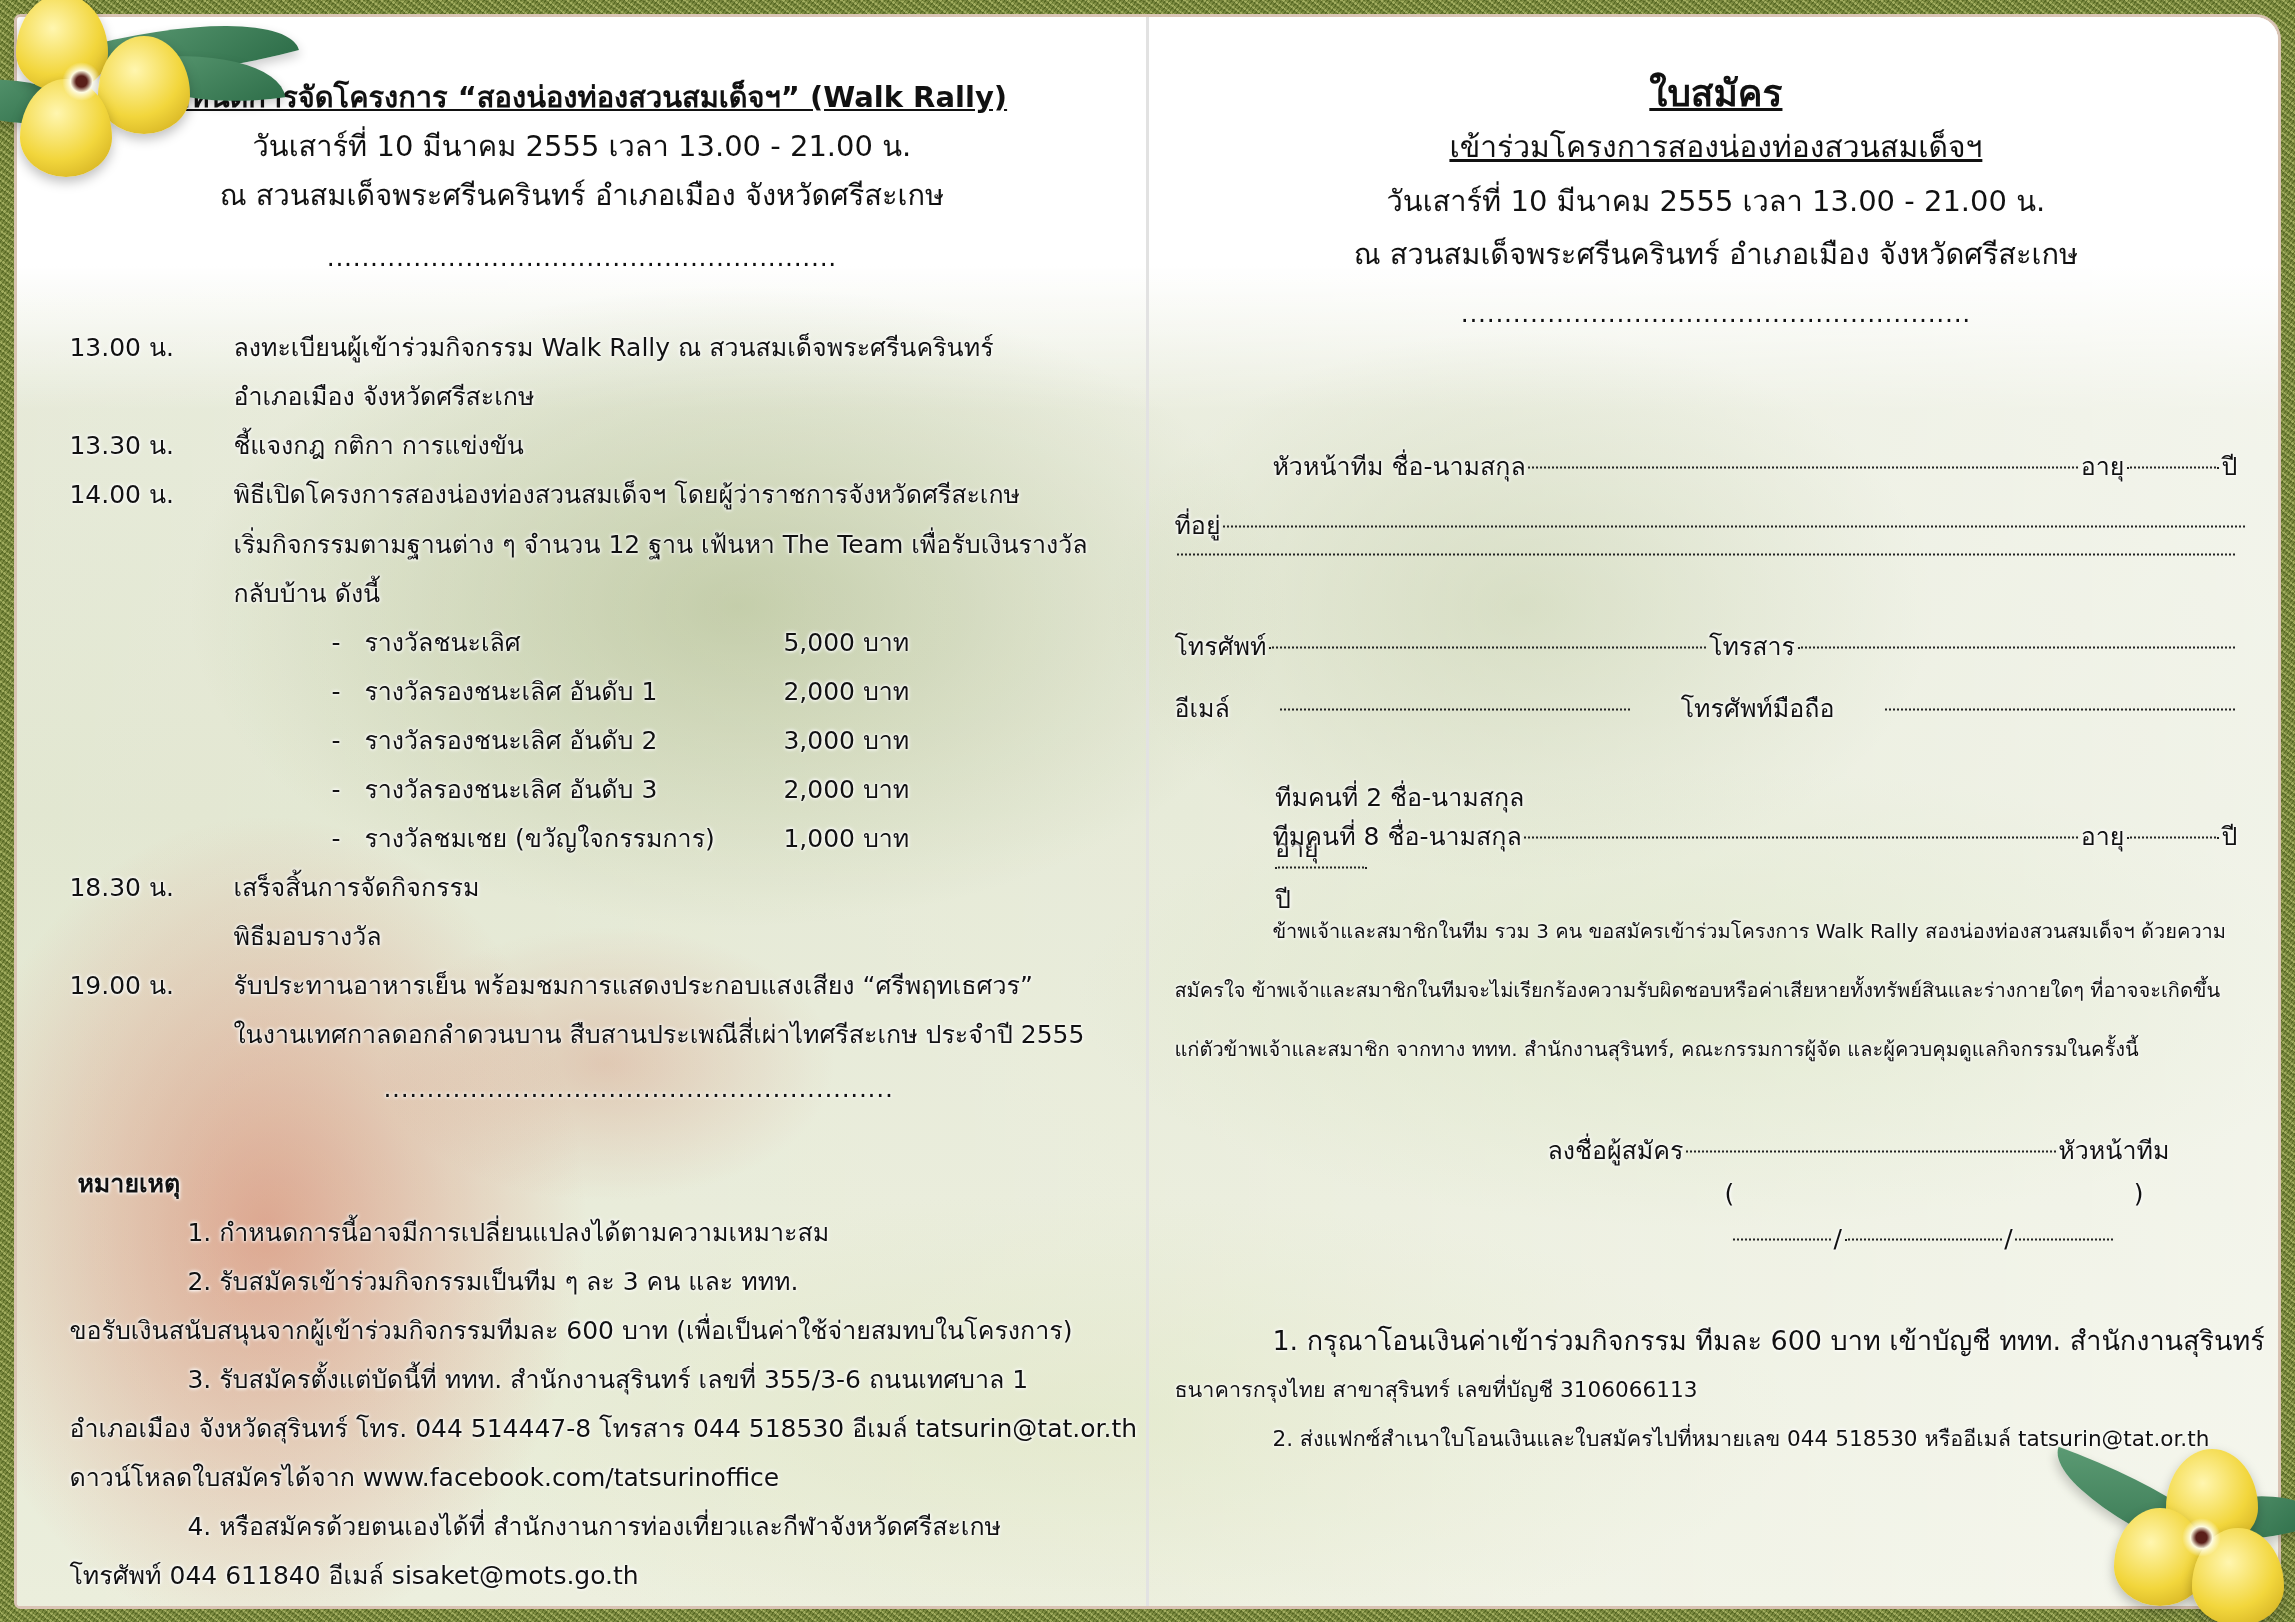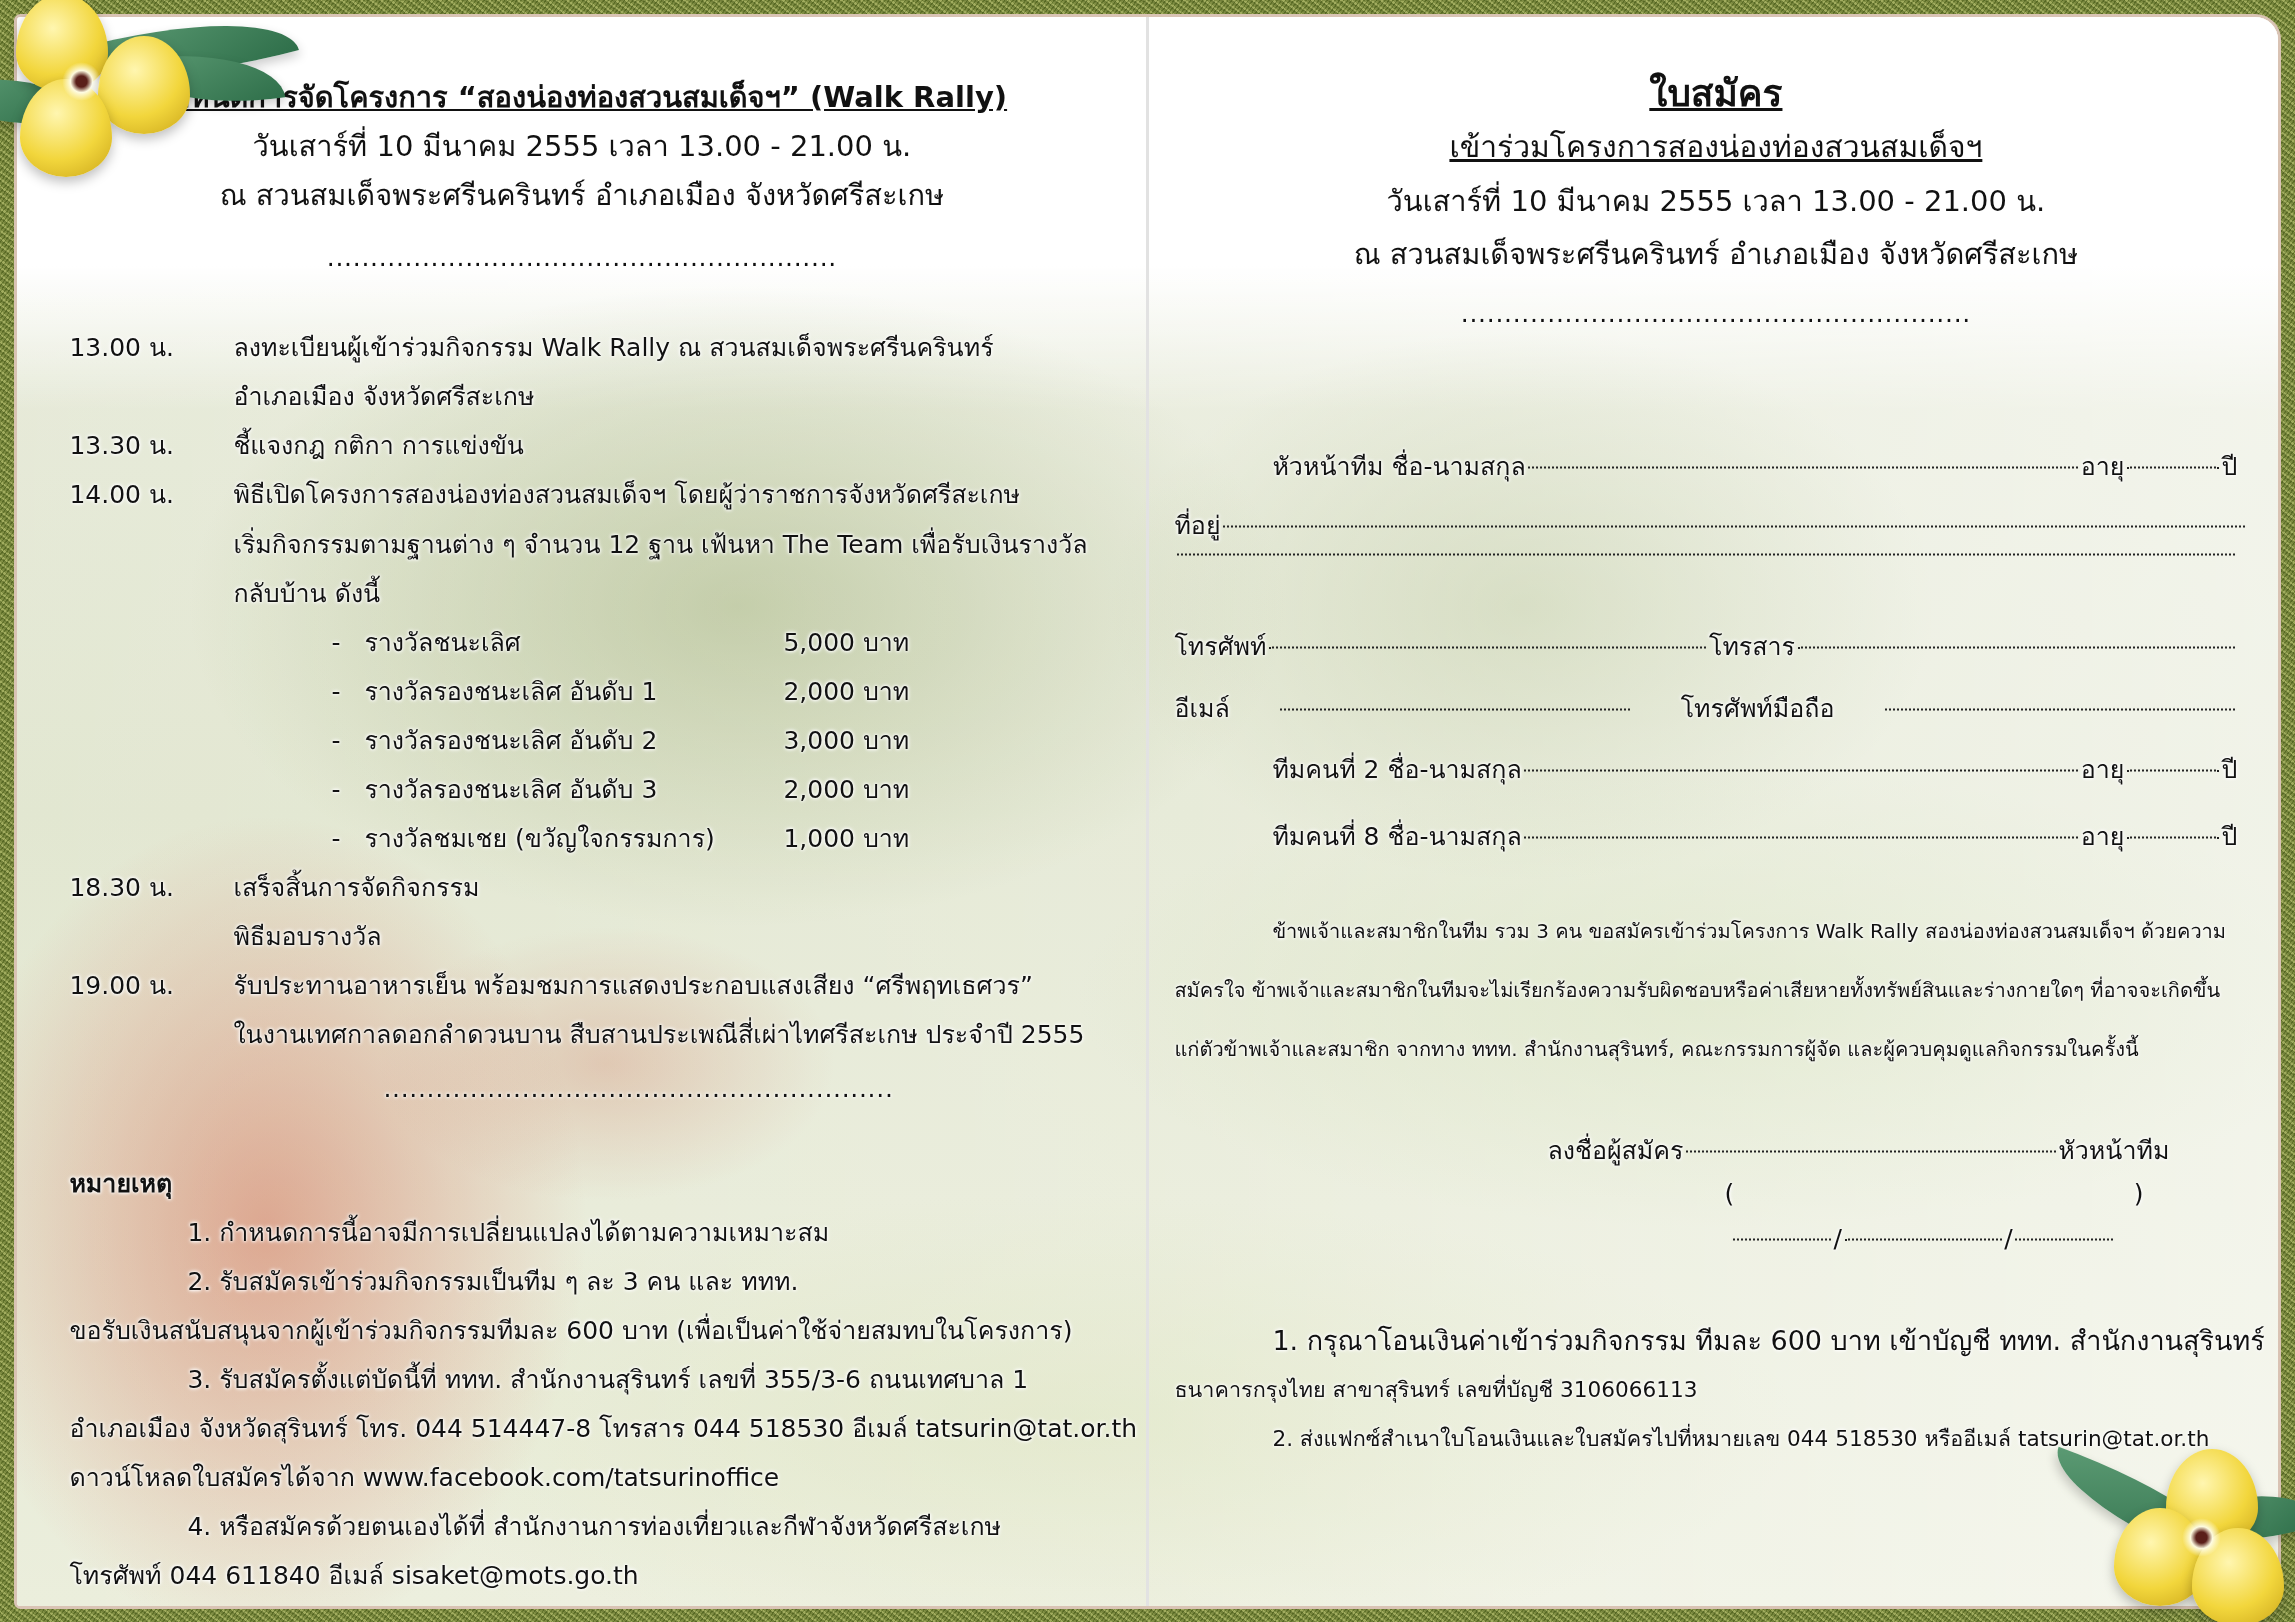--- a/index.html
+++ b/index.html
@@ -163,21 +163,21 @@
       <span class="sched-time">19.00 น.</span>
       <span>รับประทานอาหารเย็น พร้อมชมการแสดงประกอบแสงเสียง “ศรีพฤทเธศวร”</span>
     </div>
     <div class="sched-row txt" style="top:993px;">
       <span class="sched-time"></span>
       <span>ในงานเทศกาลดอกลำดวนบาน สืบสานประเพณีสี่เผ่าไทศรีสะเกษ ประจำปี 2555</span>
     </div>
 
     <div class="abs txt dots" style="left:366px; top:1047px;">...........................................................</div>
 
-    <div class="abs txt bold" style="left:52px; top:1142px;">หมายเหตุ</div>
+    <div class="abs txt bold" style="left:60px; top:1142px;">หมายเหตุ</div>
     <div class="abs txt" style="left:170px; top:1191px;">1. กำหนดการนี้อาจมีการเปลี่ยนแปลงได้ตามความเหมาะสม</div>
     <div class="abs txt" style="left:170px; top:1240px;">2. รับสมัครเข้าร่วมกิจกรรมเป็นทีม ๆ ละ 3 คน และ ททท.</div>
     <div class="abs txt" style="left:52px; top:1289px;">ขอรับเงินสนับสนุนจากผู้เข้าร่วมกิจกรรมทีมละ 600 บาท (เพื่อเป็นค่าใช้จ่ายสมทบในโครงการ)</div>
     <div class="abs txt" style="left:170px; top:1338px;">3.  รับสมัครตั้งแต่บัดนี้ที่ ททท. สำนักงานสุรินทร์ เลขที่ 355/3-6 ถนนเทศบาล 1</div>
     <div class="abs txt" style="left:52px; top:1387px;">อำเภอเมือง จังหวัดสุรินทร์ โทร. 044 514447-8 โทรสาร 044 518530  อีเมล์ tatsurin@tat.or.th</div>
     <div class="abs txt" style="left:52px; top:1436px;">ดาวน์โหลดใบสมัครได้จาก www.facebook.com/tatsurinoffice</div>
     <div class="abs txt" style="left:170px; top:1485px;">4.  หรือสมัครด้วยตนเองได้ที่ สำนักงานการท่องเที่ยวและกีฬาจังหวัดศรีสะเกษ</div>
     <div class="abs txt" style="left:52px; top:1534px;">โทรศัพท์ 044 611840  อีเมล์ sisaket@mots.go.th</div>
   </div>
 
@@ -212,21 +212,21 @@
       <span class="dotfill"></span>
     </div>
 
     <div class="form-line txt" style="left:26px; right:46px; top:667px;gap:48px;">
       <span>อีเมล์</span>
       <span class="dotfill"></span>
       <span>โทรศัพท์มือถือ</span>
       <span class="dotfill"></span>
     </div>
 
-    <div class="form-line txt" style="left:124px; right:46px; top:728px;">
+    <div class="form-line txt" style="left:124px; right:46px; top:756px;flex-direction:column;">
       <span>ทีมคนที่ 2  ชื่อ-นามสกุล</span>
       <span class="dotfill"></span>
       <span>อายุ</span>
       <span class="dotfill fixed" style="width:92px;"></span>
       <span>ปี</span>
     </div>
 
     <div class="form-line txt" style="left:124px; right:46px; top:795px;">
       <span>ทีมคนที่ 8  ชื่อ-นามสกุล</span>
       <span class="dotfill"></span>

